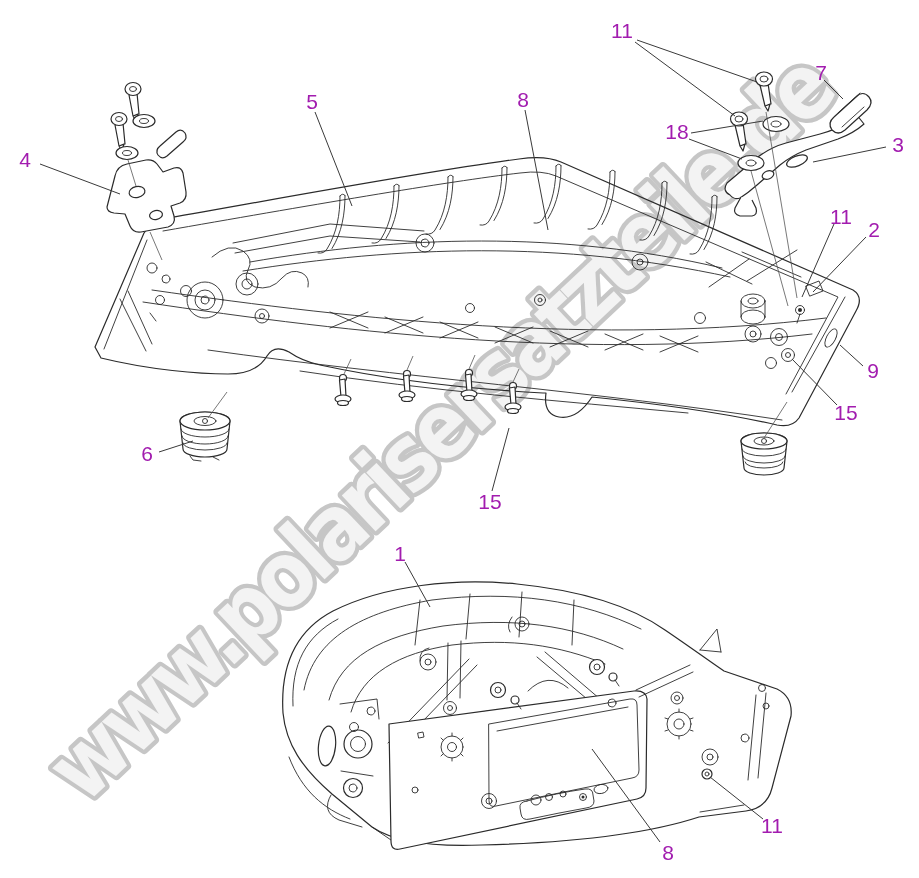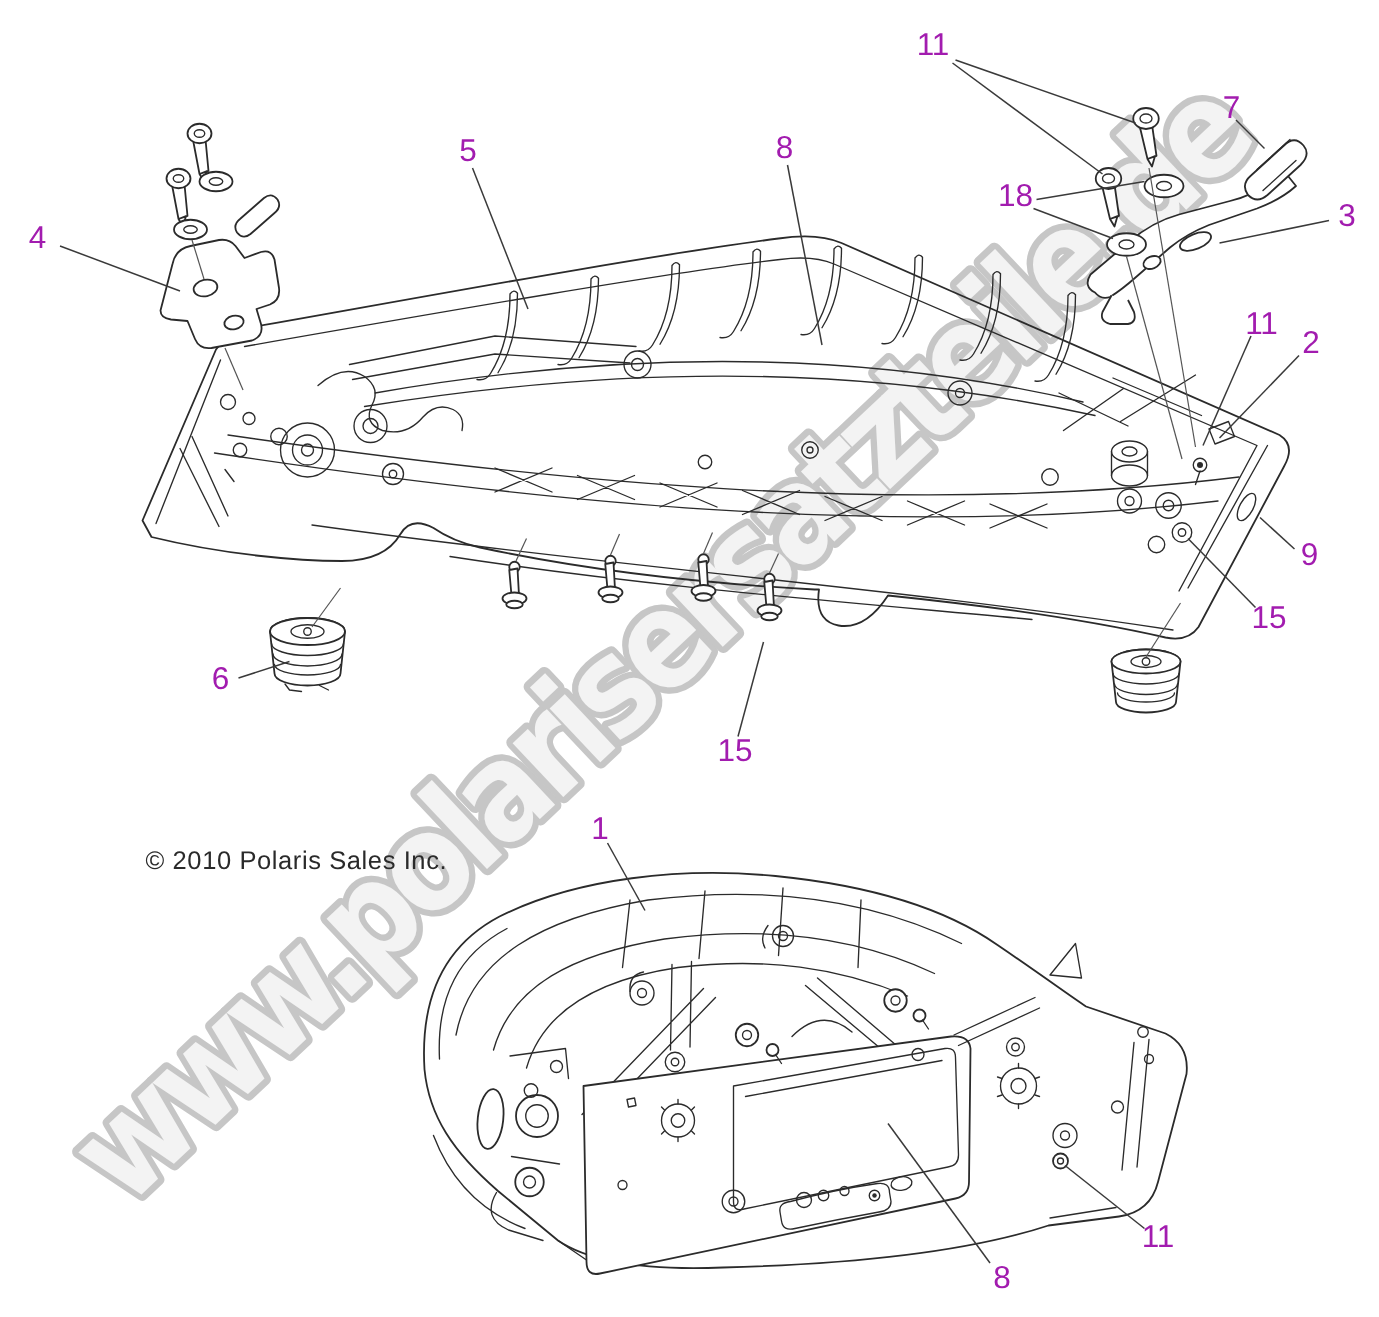--- a/index.html
+++ b/index.html
@@ -314,14 +314,13 @@
   <span class="callout" style="left:841px;top:216px">11</span>
   <span class="callout" style="left:874px;top:229px">2</span>
   <span class="callout" style="left:873px;top:370px">9</span>
   <span class="callout" style="left:846px;top:412px">15</span>
   <span class="callout" style="left:147px;top:453px">6</span>
   <span class="callout" style="left:490px;top:501px">15</span>
   <span class="callout" style="left:400px;top:553px">1</span>
   <span class="callout" style="left:668px;top:852px">8</span>
   <span class="callout" style="left:772px;top:825px">11</span>
 
-  <div id="copyright">© 2010 Polaris Sales Inc.</div>
 </div>
 
 </body></html>

